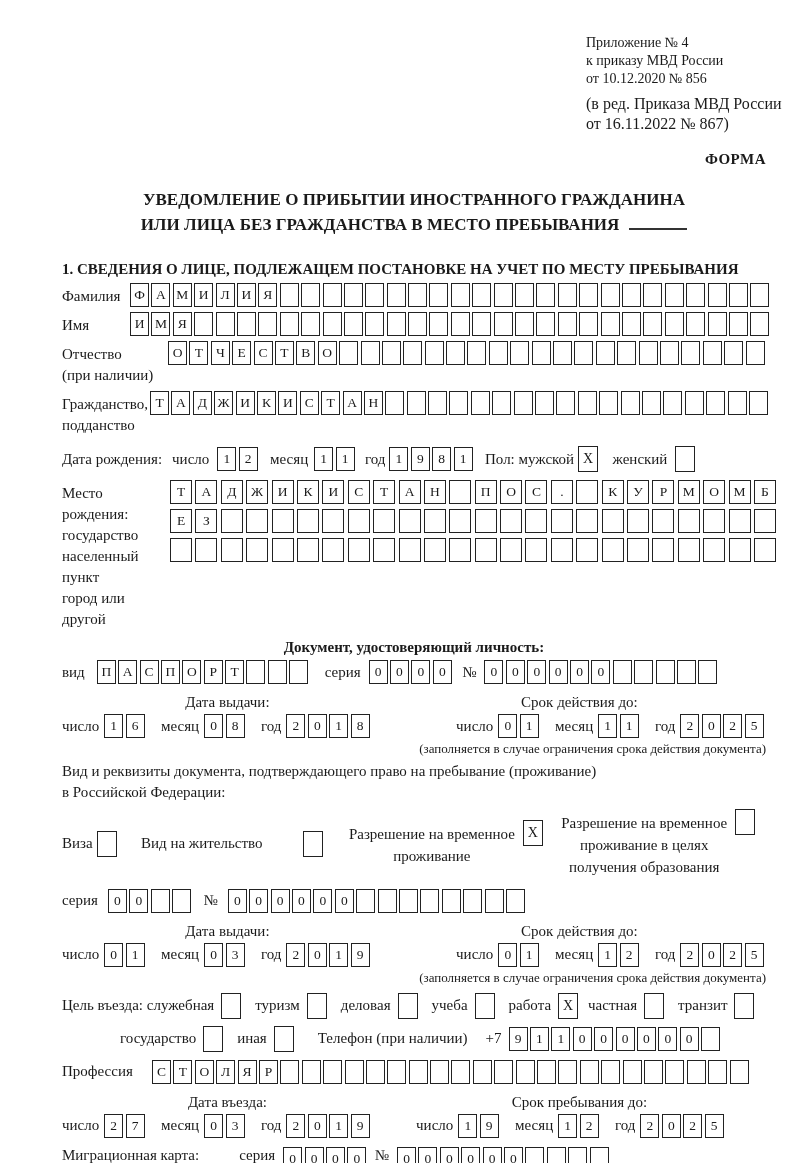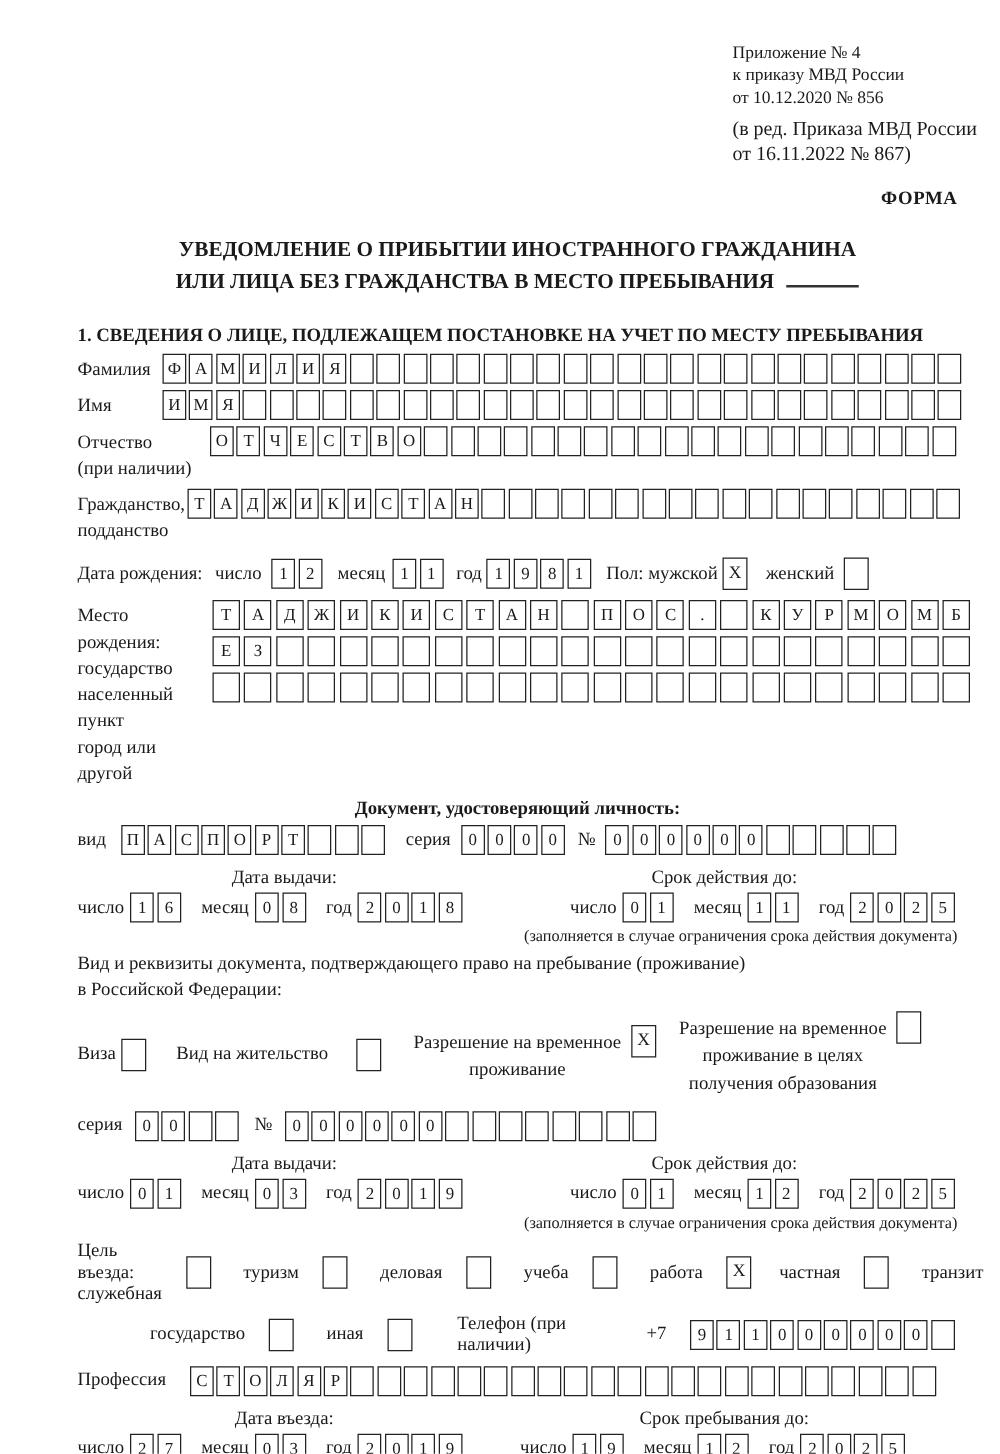--- a/index.html
+++ b/index.html
@@ -52,21 +52,21 @@
 
   .doc-heading { text-align: center; font-weight: bold; margin-top: 9px; margin-bottom: 4px; }
 
   
   .opt-row { display: flex; align-items: center; margin-top: 8px; }
   .opt { display: flex; align-items: flex-start; }
   .opt .olabel { padding-top: 4px; }
   .opt .olabel-center { text-align: center; line-height: 1.45; }
   .opt .cell { margin-left: 8px; }
 
-  .purpose-line { display: flex; align-items: center; margin-top: 7px; gap: 12px; }
+  .purpose-line { display: flex; align-items: center; margin-top: 7px; }
   .purpose-line .plabel { margin-right: 7px; }
   .purpose-line .chk { margin-right: 14px; }
 </style>
 </head>
 <body>
 
 <div class="page">
 
   <div class="hdr-note">
     <div>Приложение № 4</div>
@@ -440,21 +440,21 @@
   </div>
 
   <div style="margin-top:6px;">Вид и реквизиты документа, подтверждающего право на пребывание (проживание)</div>
   <div style="margin-top:4px;">в Российской Федерации:</div>
 
   <div class="opt-row">
     <div class="opt">
       <span class="olabel">Виза</span>
       <span class="cell chk" style="margin-left:4px;"></span>
     </div>
-    <div class="opt" style="margin-left:22px;">
+    <div class="opt" style="margin-left:22px;gap:18px;">
       <span class="olabel">Вид на жительство</span>
       <span class="cell chk" style="margin-left:22px;"></span>
     </div>
     <div class="opt" style="margin-left:24px;">
       <span class="olabel olabel-center">
         <span>Разрешение на временное</span><br>
         <span>проживание</span>
       </span>
       <span class="cell chk">X</span>
     </div>

